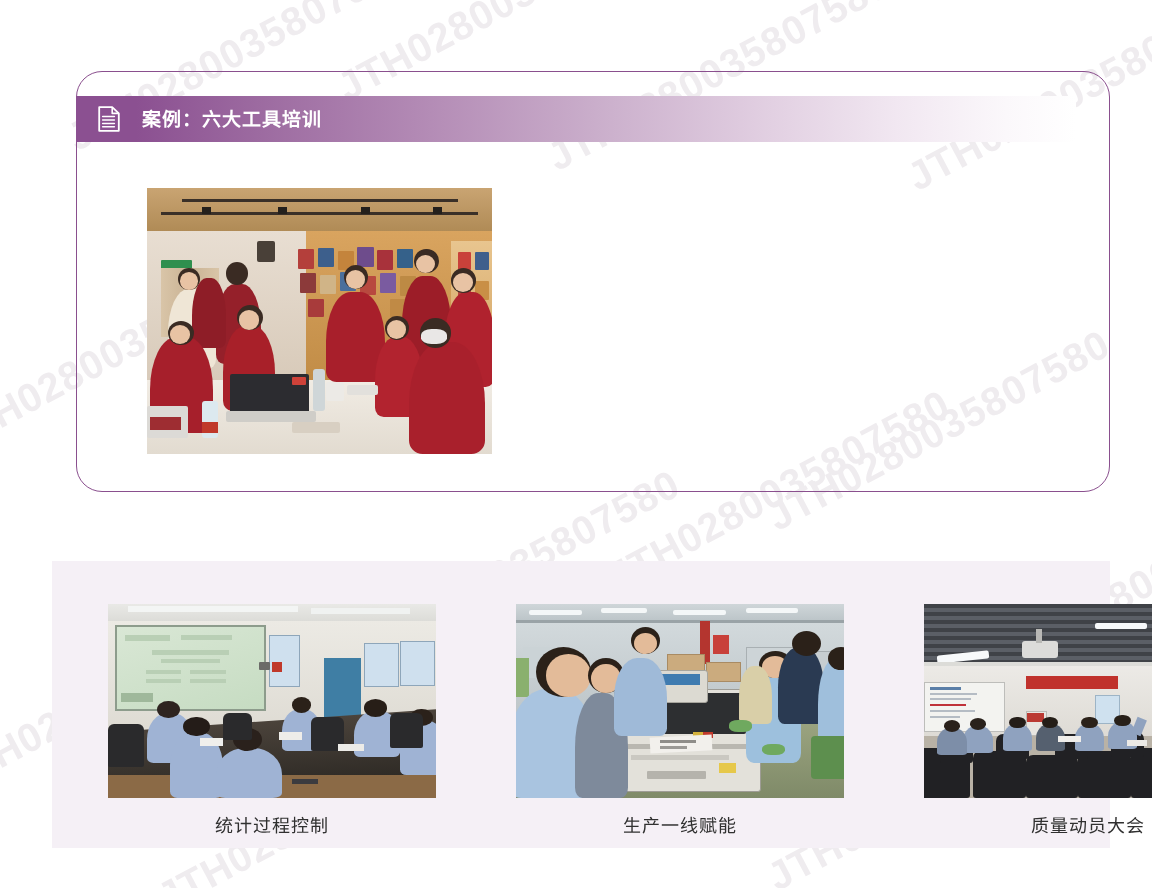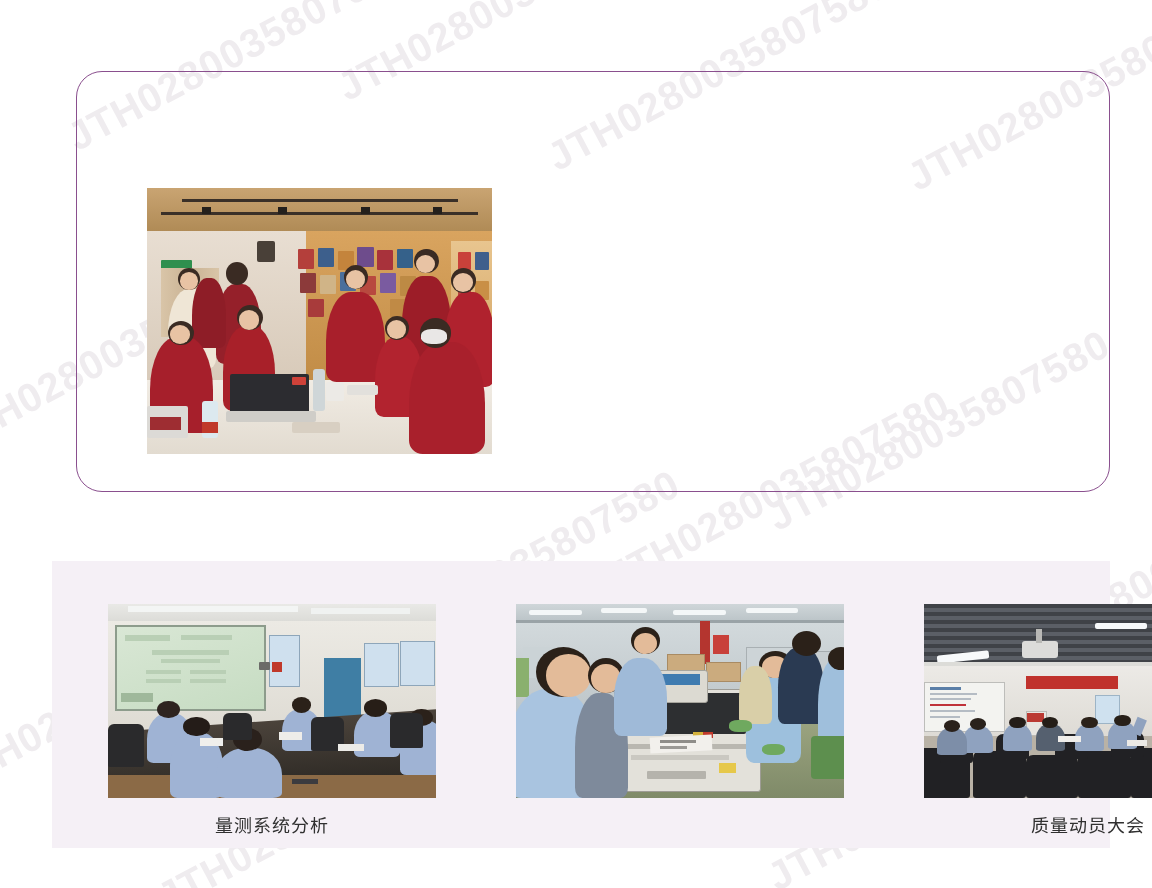--- a/index.html
+++ b/index.html
@@ -203,20 +203,33 @@
     <div class="wm" style="left: 900px; top: 160px;">JTH0280035807580</div>
     <div class="wm" style="left: 60px; top: 120px;">JTH0280035807580</div>
     <div class="wm" style="left: 760px; top: 860px;">JTH0280035807580</div>
     <div class="wm" style="left: 990px; top: 640px;">JTH0280035807580</div>
   </div>
 
 <div id="stage">
 
   <section id="case-card">
 
+    <header id="case-banner">
+      <svg class="doc-icon" viewBox="0 0 22 26" aria-hidden="true">
+        <path d="M1.2 1.2 H14.2 L20.8 7.4 V24.8 H1.2 Z" fill="none" stroke="#ffffff" stroke-width="1.8" stroke-linejoin="round"></path>
+        <path d="M14.2 1.2 V7.4 H20.8" fill="none" stroke="#ffffff" stroke-width="1.6" stroke-linejoin="round"></path>
+        <g stroke="#ffffff" stroke-width="1.5" stroke-linecap="round">
+          <line x1="4.6" y1="10.6" x2="16.4" y2="10.6"></line>
+          <line x1="4.6" y1="14.0" x2="16.4" y2="14.0"></line>
+          <line x1="4.6" y1="17.4" x2="16.4" y2="17.4"></line>
+          <line x1="4.6" y1="20.8" x2="16.4" y2="20.8"></line>
+        </g>
+      </svg>
+      <h1 id="case-title">案例：六大工具培训</h1>
+    </header>
 
     <div id="case-body">
 
 
       <div id="case-photo-wrap">
         <figure class="photo" id="photo-training" aria-label="培训现场：身穿红色工装的员工围坐会议桌学习">
           <div class="scene">
             <div class="sh t-ceil"></div>
             <div class="sh t-wallL"></div>
             <div class="sh t-wallR"></div>
@@ -365,21 +378,21 @@
             <div class="m-chair" style="left:62%;top:58%;width:10%;height:18%;"></div>
             <div class="m-chair" style="left:86%;top:56%;width:10%;height:18%;"></div>
             <div class="m-chair" style="left:35%;top:56%;width:9%;height:14%;"></div>
 
             <div class="sh" style="left:28%;top:69%;width:7%;height:4%;background:#f0efec;"></div>
             <div class="sh" style="left:52%;top:66%;width:7%;height:4%;background:#eeede9;"></div>
             <div class="sh" style="left:70%;top:72%;width:8%;height:4%;background:#ecebe7;"></div>
             <div class="sh" style="left:56%;top:90%;width:8%;height:3%;background:#3b3b3f;"></div>
           </div>
         </div>
-        <figcaption class="gallery-caption">量测系统分析</figcaption>
+        <figcaption class="gallery-caption">统计过程控制</figcaption>
       </figure>
 
       <figure class="gallery-item">
         <div class="gallery-photo" aria-label="生产车间内员工围绕设备进行现场指导">
           <div class="scene">
             <div class="sh f-ceil"></div>
             <div class="sh f-back"></div>
             <div class="sh f-floor"></div>
 
             <div class="f-lamp" style="left:4%;top:3%;width:16%;height:2.5%;"></div>
@@ -435,20 +448,21 @@
             <div class="f-person" style="left:92%;top:28%;width:12%;height:46%;background:#9fbfdc;"></div>
             <div class="f-head" style="left:95%;top:22%;width:8%;height:12%;"></div>
 
             <div class="f-person" style="left:68%;top:32%;width:10%;height:30%;background:#d9cfa8;"></div>
 
             <div class="sh" style="left:65%;top:60%;width:7%;height:6%;background:#6fa95f;border-radius:40%;"></div>
             <div class="sh" style="left:75%;top:72%;width:7%;height:6%;background:#6fa95f;border-radius:40%;"></div>
             <div class="f-green" style="left:90%;top:68%;width:12%;height:22%;"></div>
           </div>
         </div>
+        <figcaption class="gallery-caption">生产一线赋能</figcaption>
       </figure>
 
       <figure class="gallery-item">
         <div class="gallery-photo" aria-label="大会议厅内悬挂红色横幅召开质量动员大会">
           <div class="scene">
             <div class="sh h-ceil"></div>
             <div class="sh h-wall"></div>
             <div class="sh h-floor"></div>
 
             <div class="h-light" style="left:52%;top:10%;width:16%;height:3%;"></div>

